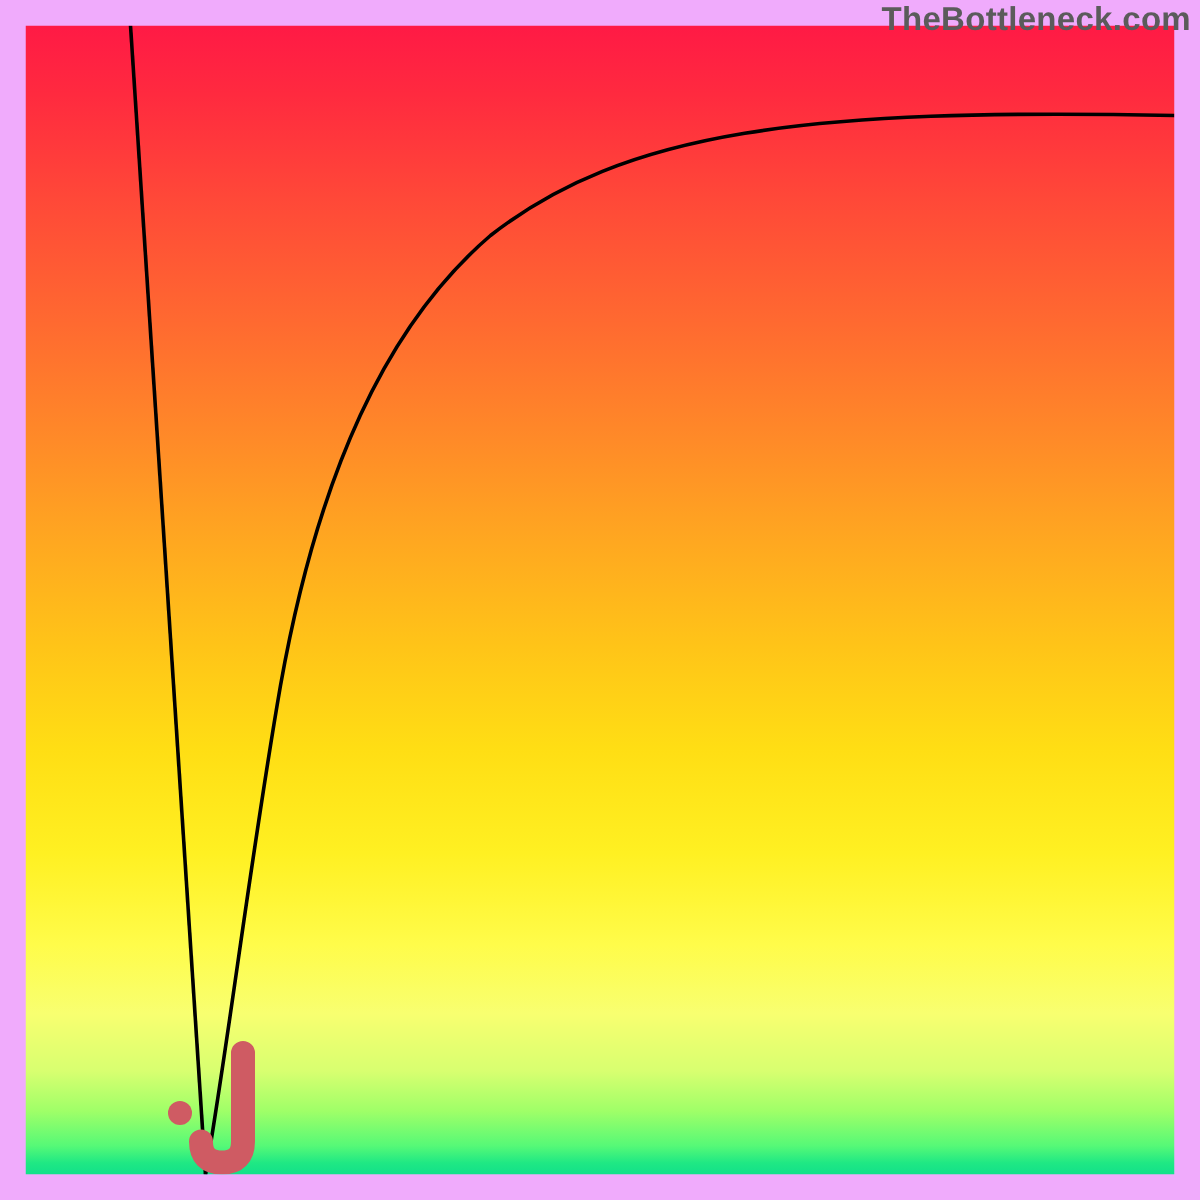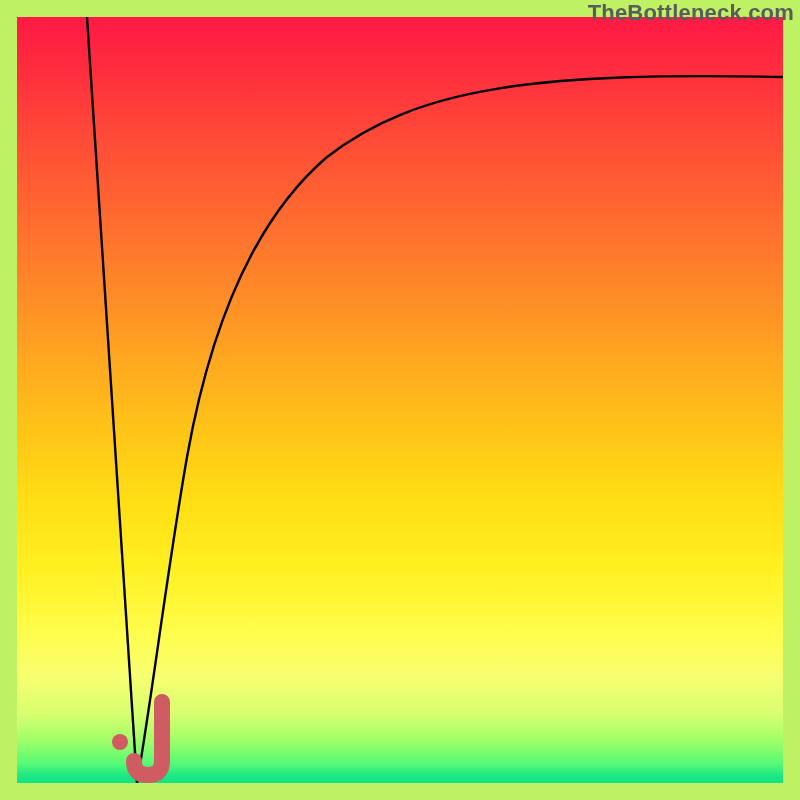--- a/index.html
+++ b/index.html
@@ -10,21 +10,21 @@
     background: #000;
     overflow: hidden;
     font-family: Arial, Helvetica, sans-serif;
   }
   .frame {
     position: absolute;
     top: 0;
     left: 0;
     width: 800px;
     height: 800px;
-    background: #bef264;
+    background: #f0abfc;
   }
   .plot {
     position: absolute;
     top: 17px;
     left: 17px;
     width: 766px;
     height: 766px;
     overflow: hidden;
   }
   .gradient {

